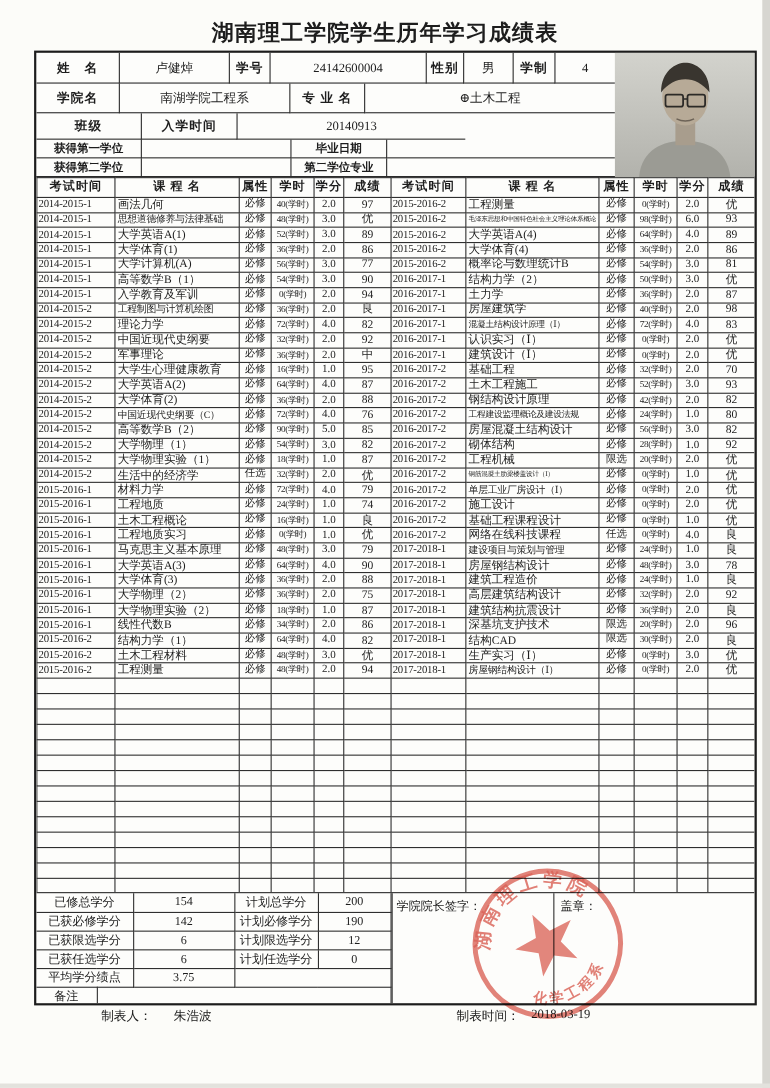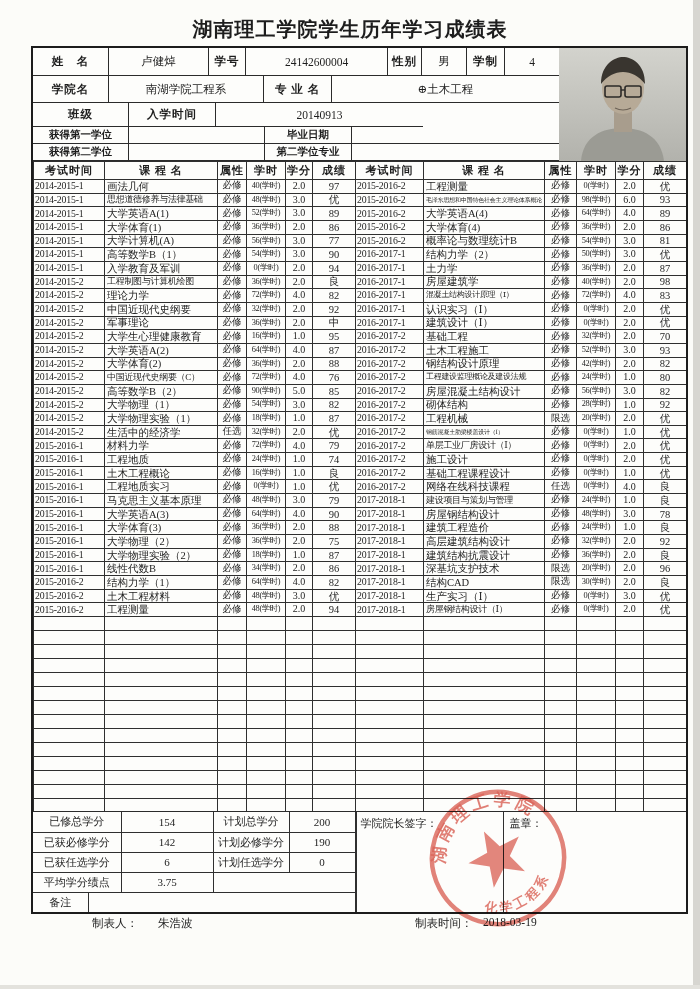--- a/index.html
+++ b/index.html
@@ -846,20 +846,26 @@
             <td>计划总学分</td>
             <td>200</td>
           </tr>
           <tr>
             <td colspan="2">已获必修学分</td>
             <td>142</td>
             <td>计划必修学分</td>
             <td>190</td>
           </tr>
           <tr>
+            <td colspan="2">已获限选学分</td>
+            <td>6</td>
+            <td>计划限选学分</td>
+            <td>12</td>
+          </tr>
+          <tr>
             <td colspan="2">已获任选学分</td>
             <td>6</td>
             <td>计划任选学分</td>
             <td>0</td>
           </tr>
           <tr style="height:16px">
             <td colspan="2">平均学分绩点</td>
             <td>3.75</td>
             <td colspan="2"></td>
           </tr>

